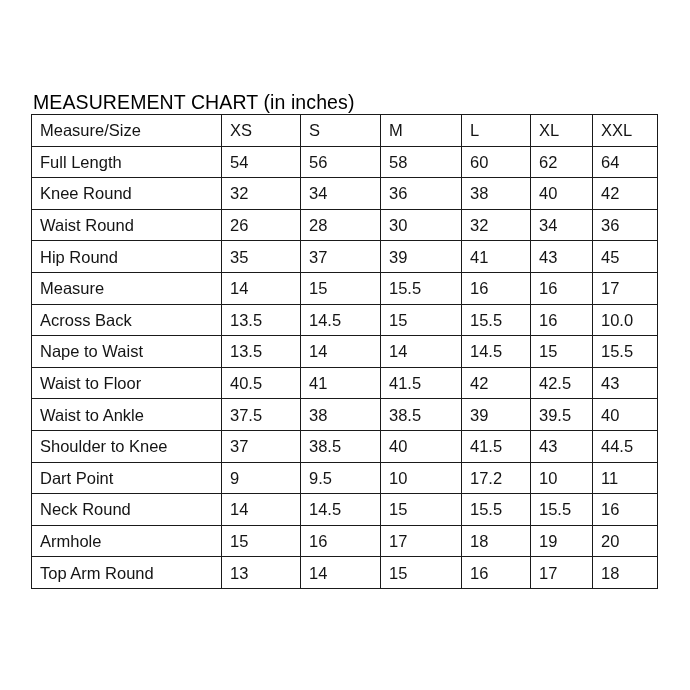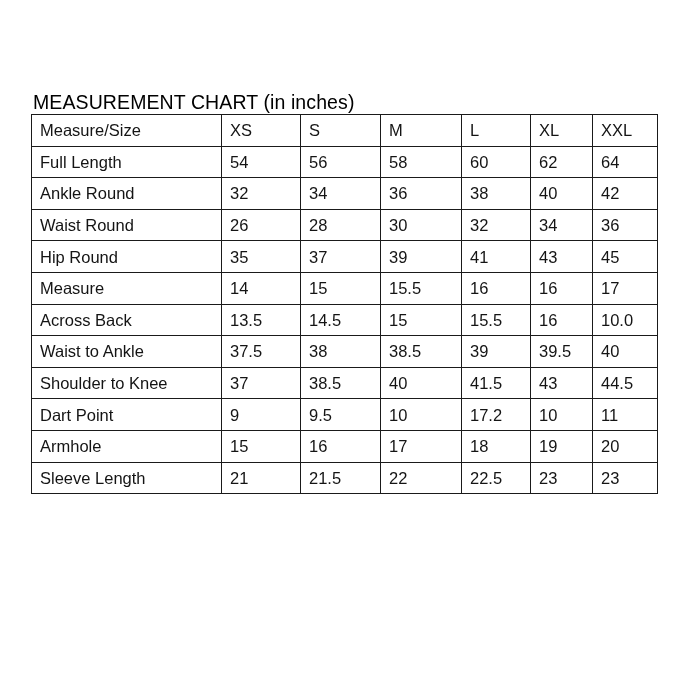--- a/index.html
+++ b/index.html
@@ -110,21 +110,21 @@
           <tr>
             <td>Full Length</td>
             <td>54</td>
             <td>56</td>
             <td>58</td>
             <td>60</td>
             <td>62</td>
             <td>64</td>
           </tr>
           <tr>
-            <td>Ankle Round</td>
+            <td>Knee Round</td>
             <td>32</td>
             <td>34</td>
             <td>36</td>
             <td>38</td>
             <td>40</td>
             <td>42</td>
           </tr>
           <tr>
             <td>Waist Round</td>
             <td>26</td>
@@ -155,20 +155,38 @@
           <tr>
             <td>Across Back</td>
             <td>13.5</td>
             <td>14.5</td>
             <td>15</td>
             <td>15.5</td>
             <td>16</td>
             <td>10.0</td>
           </tr>
           <tr>
+            <td>Nape to Waist</td>
+            <td>13.5</td>
+            <td>14</td>
+            <td>14</td>
+            <td>14.5</td>
+            <td>15</td>
+            <td>15.5</td>
+          </tr>
+          <tr>
+            <td>Waist to Floor</td>
+            <td>40.5</td>
+            <td>41</td>
+            <td>41.5</td>
+            <td>42</td>
+            <td>42.5</td>
+            <td>43</td>
+          </tr>
+          <tr>
             <td>Waist to Ankle</td>
             <td>37.5</td>
             <td>38</td>
             <td>38.5</td>
             <td>39</td>
             <td>39.5</td>
             <td>40</td>
           </tr>
           <tr>
             <td>Shoulder to Knee</td>
@@ -182,34 +200,43 @@
           <tr>
             <td>Dart Point</td>
             <td>9</td>
             <td>9.5</td>
             <td>10</td>
             <td>17.2</td>
             <td>10</td>
             <td>11</td>
           </tr>
           <tr>
+            <td>Neck Round</td>
+            <td>14</td>
+            <td>14.5</td>
+            <td>15</td>
+            <td>15.5</td>
+            <td>15.5</td>
+            <td>16</td>
+          </tr>
+          <tr>
             <td>Armhole</td>
             <td>15</td>
             <td>16</td>
             <td>17</td>
             <td>18</td>
             <td>19</td>
             <td>20</td>
           </tr>
           <tr>
-            <td>Sleeve Length</td>
-            <td>21</td>
-            <td>21.5</td>
-            <td>22</td>
-            <td>22.5</td>
-            <td>23</td>
-            <td>23</td>
+            <td>Top Arm Round</td>
+            <td>13</td>
+            <td>14</td>
+            <td>15</td>
+            <td>16</td>
+            <td>17</td>
+            <td>18</td>
           </tr>
         </tbody>
     </table>
   </div>
 
 </div>
 
 </body></html>

